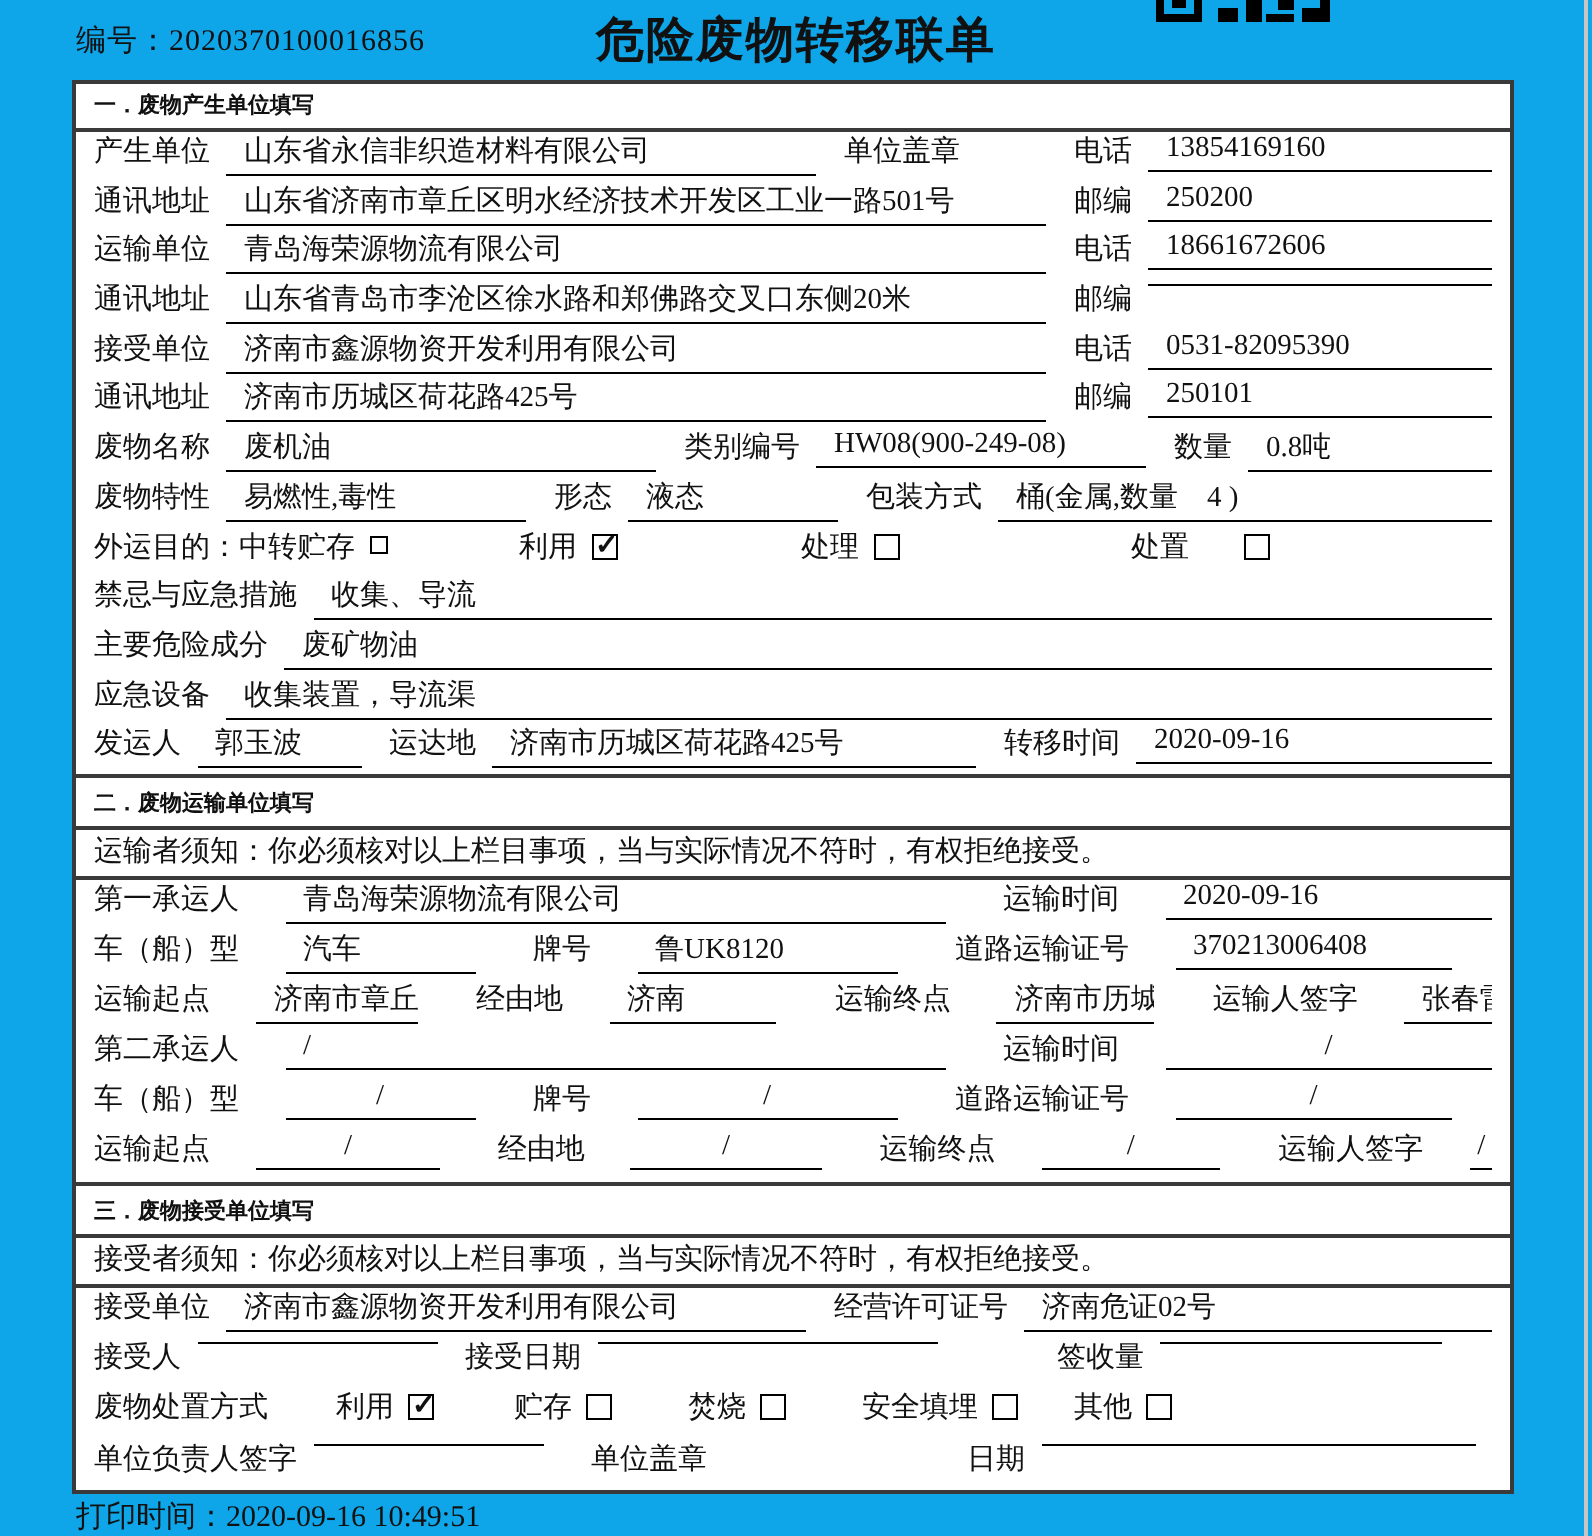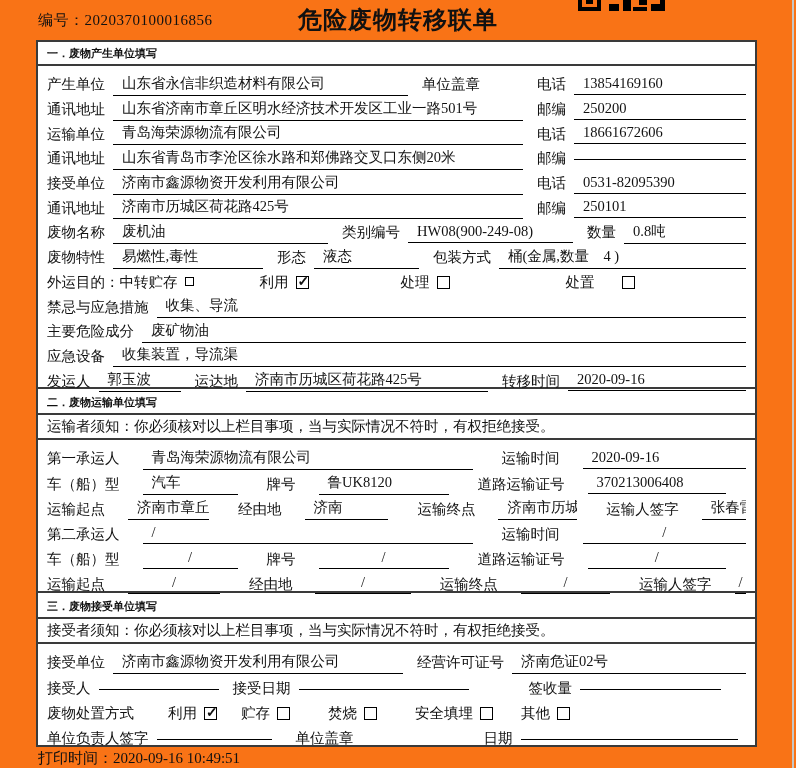--- a/index.html
+++ b/index.html
@@ -1,38 +1,38 @@
 <!DOCTYPE html>
 <html><head>
 <meta charset="utf-8">
 <style>
   * { margin:0; padding:0; box-sizing:border-box; }
   html,body { width:796px; height:768px; background:#ffffff; overflow:hidden; }
   body { font-family:"Liberation Serif","DejaVu Serif",serif; color:#111; }
-  #doc { position:relative; width:796px; height:768px; background:#f97316; }
+  #doc { position:relative; width:796px; height:768px; background:#0ea5e9; }
 
   
   #doc-no { position:absolute; left:38px; top:11px; font-size:15px; letter-spacing:.5px; }
   #title  { position:absolute; left:0; top:4px; width:100%; text-align:center; 
             font-size:24px; font-weight:bold; letter-spacing:1px; }
   #qr { position:absolute; left:578px; top:0; width:90px; height:11px; }
   #qr div { position:absolute; background:#000; }
 
   
   #page-edge { position:absolute; left:792px; top:0; width:2px; height:768px; background:#c6c6c6; }
 
   
   #table { position:absolute; left:36px; top:40px; width:721px; border:2px solid #3a3a3a; background:#fff; }
 
   .sec-hdr { font-weight:bold; font-size:11px; height:24px; line-height:21px; padding:1px 9px;
              border-bottom:2px solid #3a3a3a; }
   .sec-hdr.mid { border-top:2px solid #3a3a3a; height:28px; line-height:24px; }
   .notice { font-size:14.5px; height:25px; line-height:22px; padding:0 9px; border-bottom:2px solid #3a3a3a; }
 
-  .row { display:flex; align-items:center; padding:16px 9px 3px 9px; font-size:14.5px; }
+  .row { display:flex; align-items:flex-start; padding:0 9px 3px 9px; font-size:14.5px; }
   .s1 .row { height:24.7px; }
   .s2 .row { height:25.1px;gap:15px; }
   .s3 .row { height:25.4px; }
   .lbl { white-space:nowrap; }
   .ml { margin-left:14px; }
   .u { display:inline-block; border-bottom:1px solid #000; padding:0 4px 2px 9px;
        white-space:nowrap; overflow:hidden; margin-left:8px; }
   .fill { flex:1 1 auto; }
   .c { text-align:center; padding-left:4px; }
 
@@ -41,21 +41,21 @@
   .cb { display:inline-block; width:13px; height:13px; border:1px solid #000; margin-left:7px;
         position:relative; background:#fff; }
   .cb.sm { width:9px; height:9px; margin-bottom:1px; }
   .cb.checked::after { content:"✓"; position:absolute; left:1px; top:-4px; font-size:14px; font-weight:bold; }
 
   #row-purpose .opt:nth-child(2) { margin-left:0; }
   #row-purpose .opt:nth-child(3) { margin-left:66px; }
   #row-purpose .opt:nth-child(4) { margin-left:92px; }
   #row-purpose .opt:nth-child(5) { margin-left:116px;gap:20px; }
   #row-disposal .opt:nth-child(2) { margin-left:34px; }
-  #row-disposal .opt:nth-child(3) { margin-left:24px; }
+  #row-disposal .opt:nth-child(3) { margin-left:40px; }
   #row-disposal .opt:nth-child(4) { margin-left:38px; }
   #row-disposal .opt:nth-child(5) { margin-left:38px; }
   #row-disposal .opt:nth-child(6) { margin-left:28px; }
 
   
   #print-time { position:absolute; left:38px; top:749px; font-size:15px; }
 </style>
 </head>
 <body>
 

